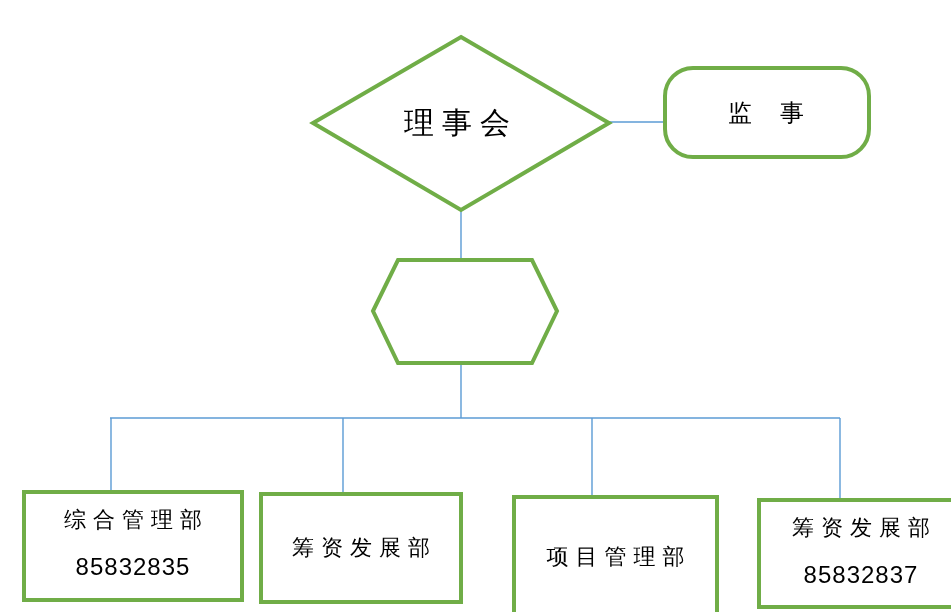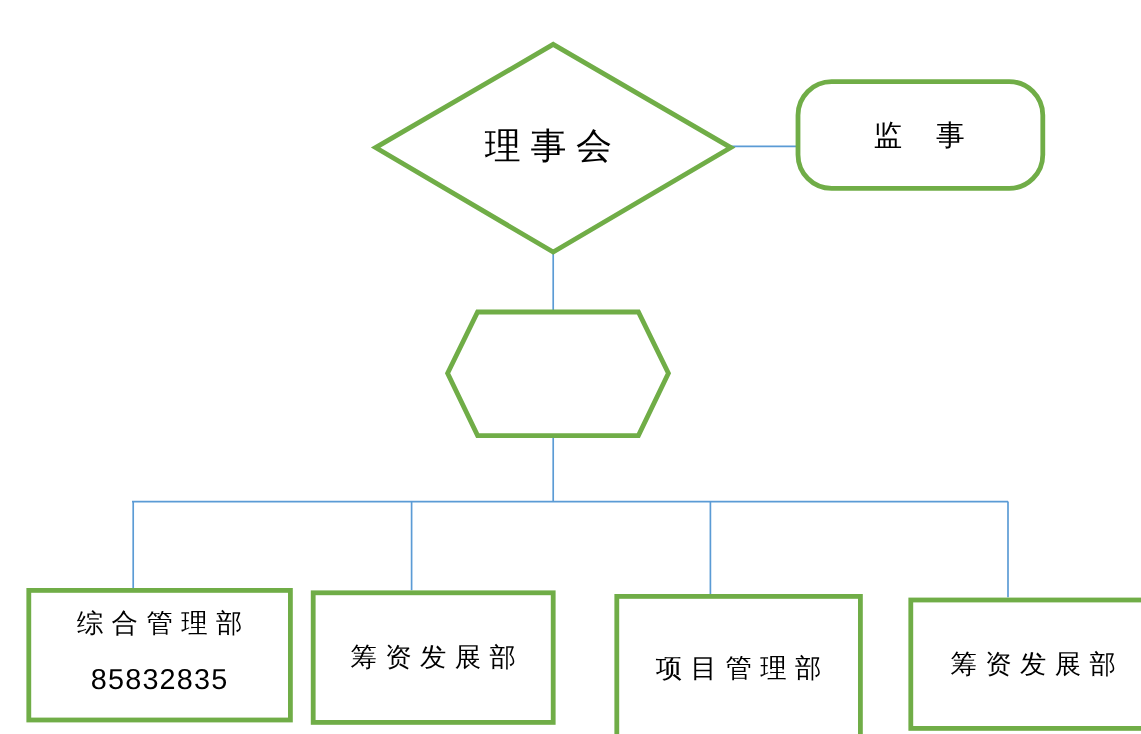--- a/index.html
+++ b/index.html
@@ -86,15 +86,16 @@
   <div class="dept-box dept-2">
     <div class="dept-name">筹资发展部</div>
   </div>
 
   <div class="dept-box dept-3">
     <div class="dept-name">项目管理部</div>
   </div>
 
   <div class="dept-box dept-4">
     <div class="dept-name">筹资发展部</div>
+    <div class="dept-phone">85832837</div>
   </div>
 
 </div>
 
 </body></html>

